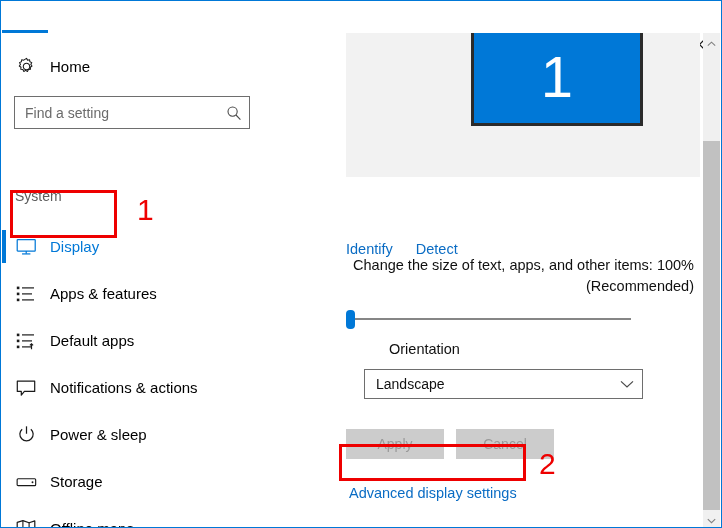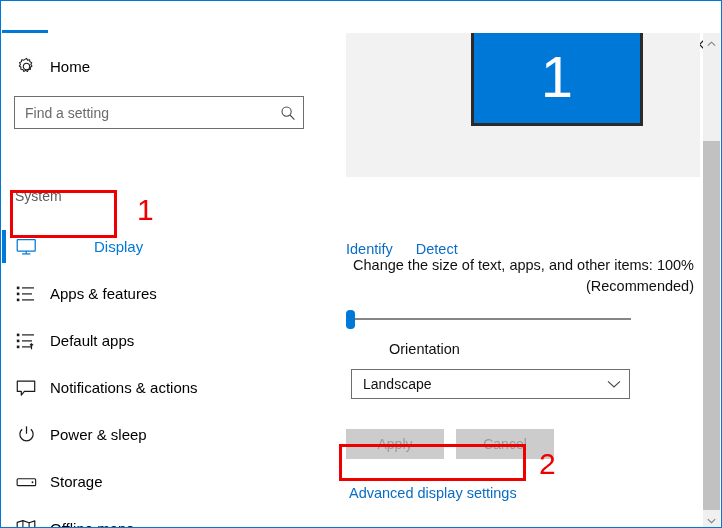--- a/index.html
+++ b/index.html
@@ -88,21 +88,21 @@
     align-items: center;
   }
   #home-label {
     font-size: 15px;
     color: #000000;
   }
 
   #search-box {
     position: absolute;
     left: 12px; top: 63px;
-    width: 290px; height: 33px;
+    width: 236px; height: 33px;
     box-sizing: border-box;
     border: 1px solid #6e6e6e;
     background: #ffffff;
     display: flex;
     align-items: center;
   }
   #search-input {
     flex: 1;
     border: none;
     outline: none;
@@ -145,21 +145,21 @@
     min-width: 48px;
     display: flex;
     justify-content: center;
     align-items: center;
   }
   .nav-item .nav-label {
     font-size: 15px;
     color: #000000;
     white-space: nowrap;
   }
-  .nav-item.selected .nav-label { color: #0078D7; margin-left: 44px; }
+  .nav-item.selected .nav-label { color: #0078D7; }
   .nav-item.selected .sel-bar {
     position: absolute;
     left: 0; top: 7px;
     width: 4px; height: 33px;
     background: #0078D7;
   }
 
   
   #content {
     position: absolute;
@@ -237,21 +237,21 @@
   #orientation-label {
     position: absolute;
     left: 15px; top: 308px;
     font-size: 14.5px;
     color: #101010;
     margin-left: 43px;
   }
 
   #orientation-select {
     position: absolute;
-    left: 20px; top: 336px;
+    left: 33px; top: 336px;
     width: 279px; height: 30px;
     box-sizing: border-box;
     border: 1px solid #6e6e6e;
     background: #ffffff;
     display: flex;
     align-items: center;
     cursor: pointer;
   }
   #orientation-value {
     flex: 1;

